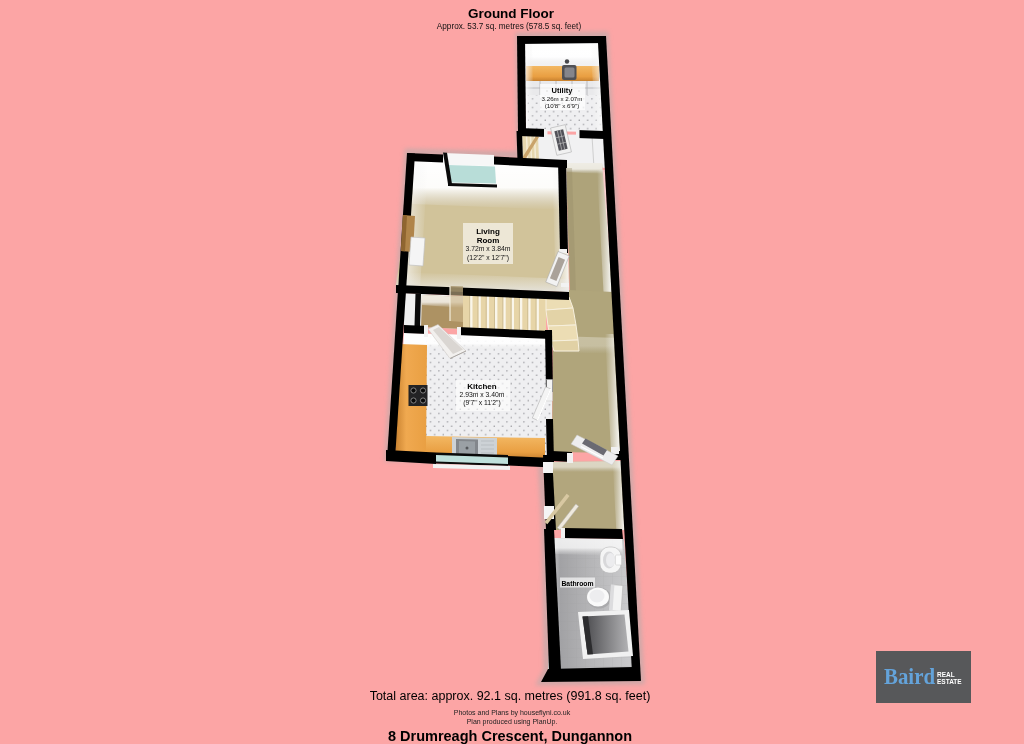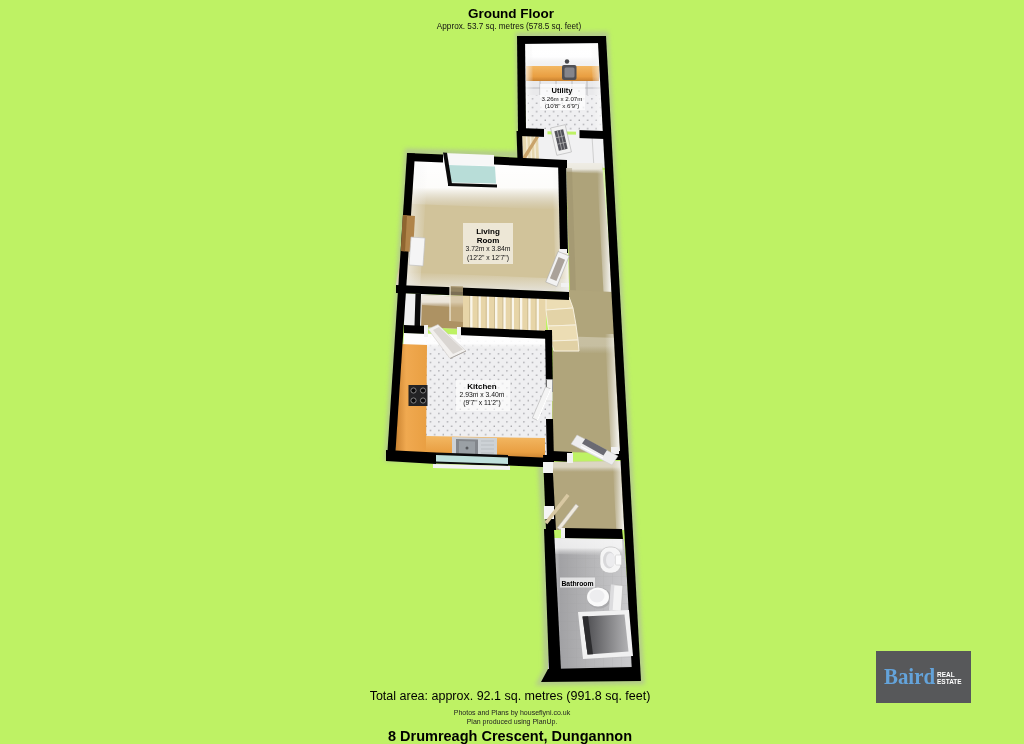--- a/index.html
+++ b/index.html
@@ -1,16 +1,16 @@
 <!DOCTYPE html>
 <html><head>
 <meta charset="utf-8">
 <style>
   html,body{margin:0;padding:0;background:#ffffff;}
-  #page{position:relative;width:1024px;height:744px;background:#bef264;overflow:hidden;
+  #page{position:relative;width:1024px;height:744px;background:#fca5a5;overflow:hidden;
         font-family:"Liberation Sans", sans-serif;}
   svg{display:block;}
   text{font-family:"Liberation Sans", sans-serif;}
 </style>
 </head>
 <body>
 <div id="page">
 <svg width="1024" height="744" viewBox="0 0 1024 744">
 <defs>
   <linearGradient id="faceDown" x1="0" y1="0" x2="0" y2="1">

